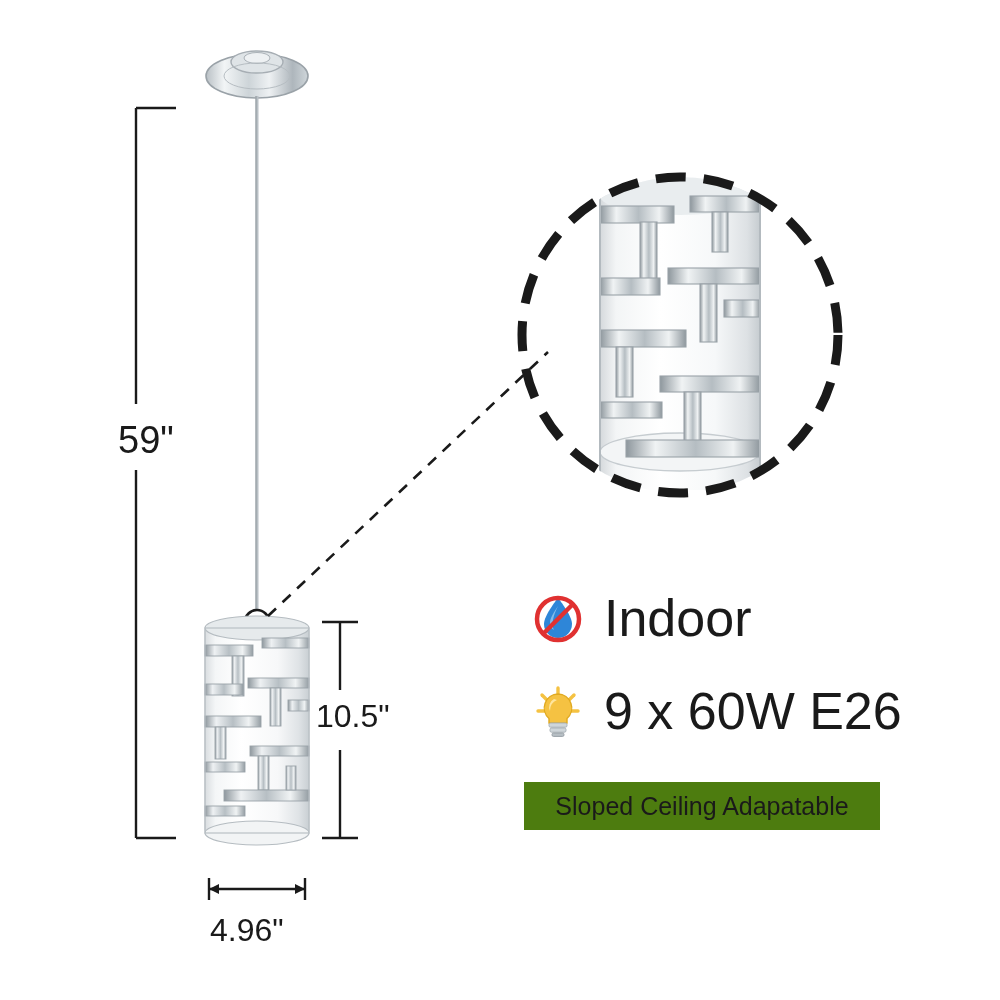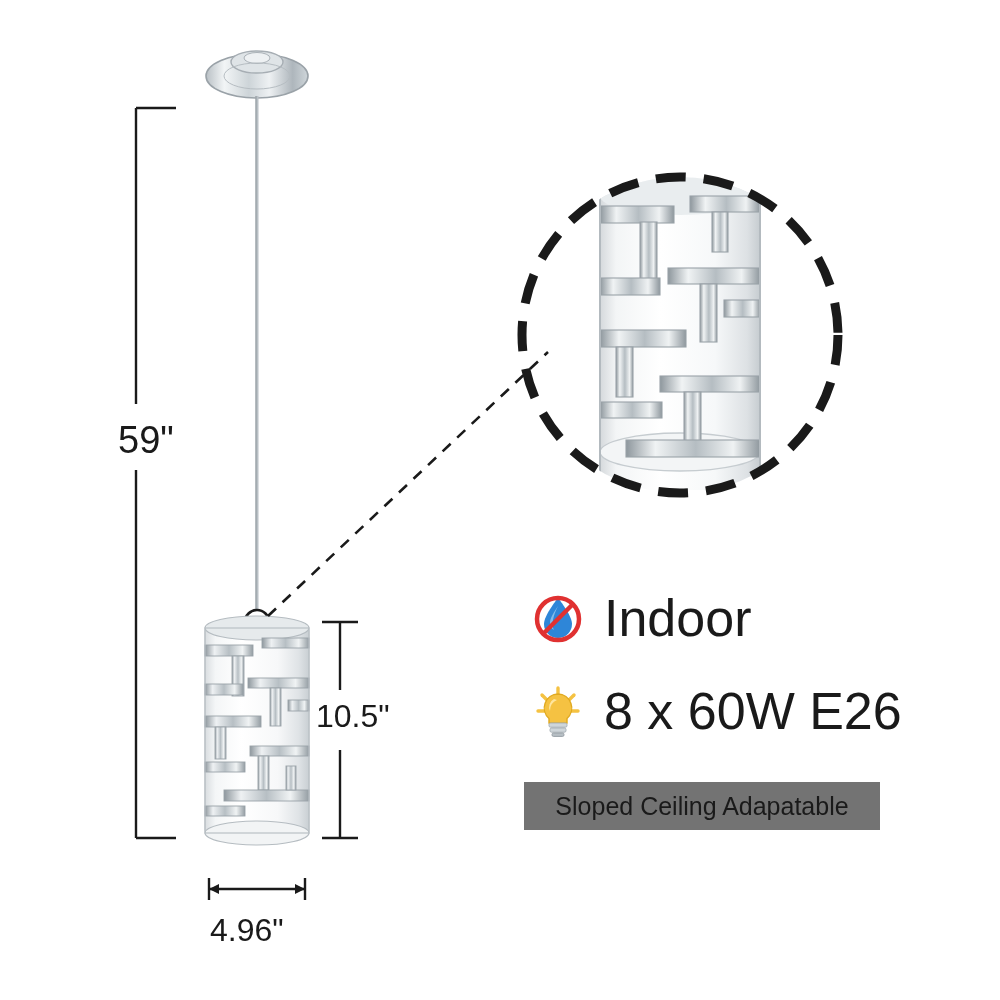--- a/index.html
+++ b/index.html
@@ -39,21 +39,21 @@
   .spec-text{
     font-size:52px;
     color:#1a1a1a;
     line-height:1;
     white-space:nowrap;
   }
   #badge-sloped{
     position:absolute;
     left:524px; top:782px;
     width:356px; height:48px;
-    background:#737373;
+    background:#4d7c0f;
     display:flex;align-items:center;justify-content:center;
   }
   #badge-sloped .badge-text{
     font-size:25px;color:#1a1a1a;white-space:nowrap;
   }
 </style>
 </head>
 <body>
 
 <div class="stage">
@@ -220,20 +220,20 @@
           <line x1="4" y1="26" x2="11" y2="26"></line>
           <line x1="44" y1="26" x2="37" y2="26"></line>
         </g>
         <path d="M24 9 a14 14 0 0 1 9 24.5 l0 4.5 l-18 0 l0 -4.5 A14 14 0 0 1 24 9 Z" fill="#f5c242" stroke="#e0a91f" stroke-width="1.4"></path>
         <path d="M20 14 a9 9 0 0 0 -4 12 a11 11 0 0 1 7 -11 Z" fill="#ffe9a8" opacity=".9"></path>
         <rect x="15" y="38" width="18" height="4.2" rx="1.6" fill="#cfd6da" stroke="#a9b1b7" stroke-width="1"></rect>
         <rect x="16" y="43" width="16" height="4.2" rx="1.6" fill="#cfd6da" stroke="#a9b1b7" stroke-width="1"></rect>
         <rect x="18" y="48" width="12" height="3.4" rx="1.5" fill="#b7bfc4" stroke="#9aa2a8" stroke-width="1"></rect>
       </svg>
     </span>
-    <span class="spec-text">8 x 60W E26</span>
+    <span class="spec-text">9 x 60W E26</span>
   </div>
 
   <div id="badge-sloped">
     <span class="badge-text">Sloped Ceiling Adapatable</span>
   </div>
 
 </div>
 
 </body></html>

